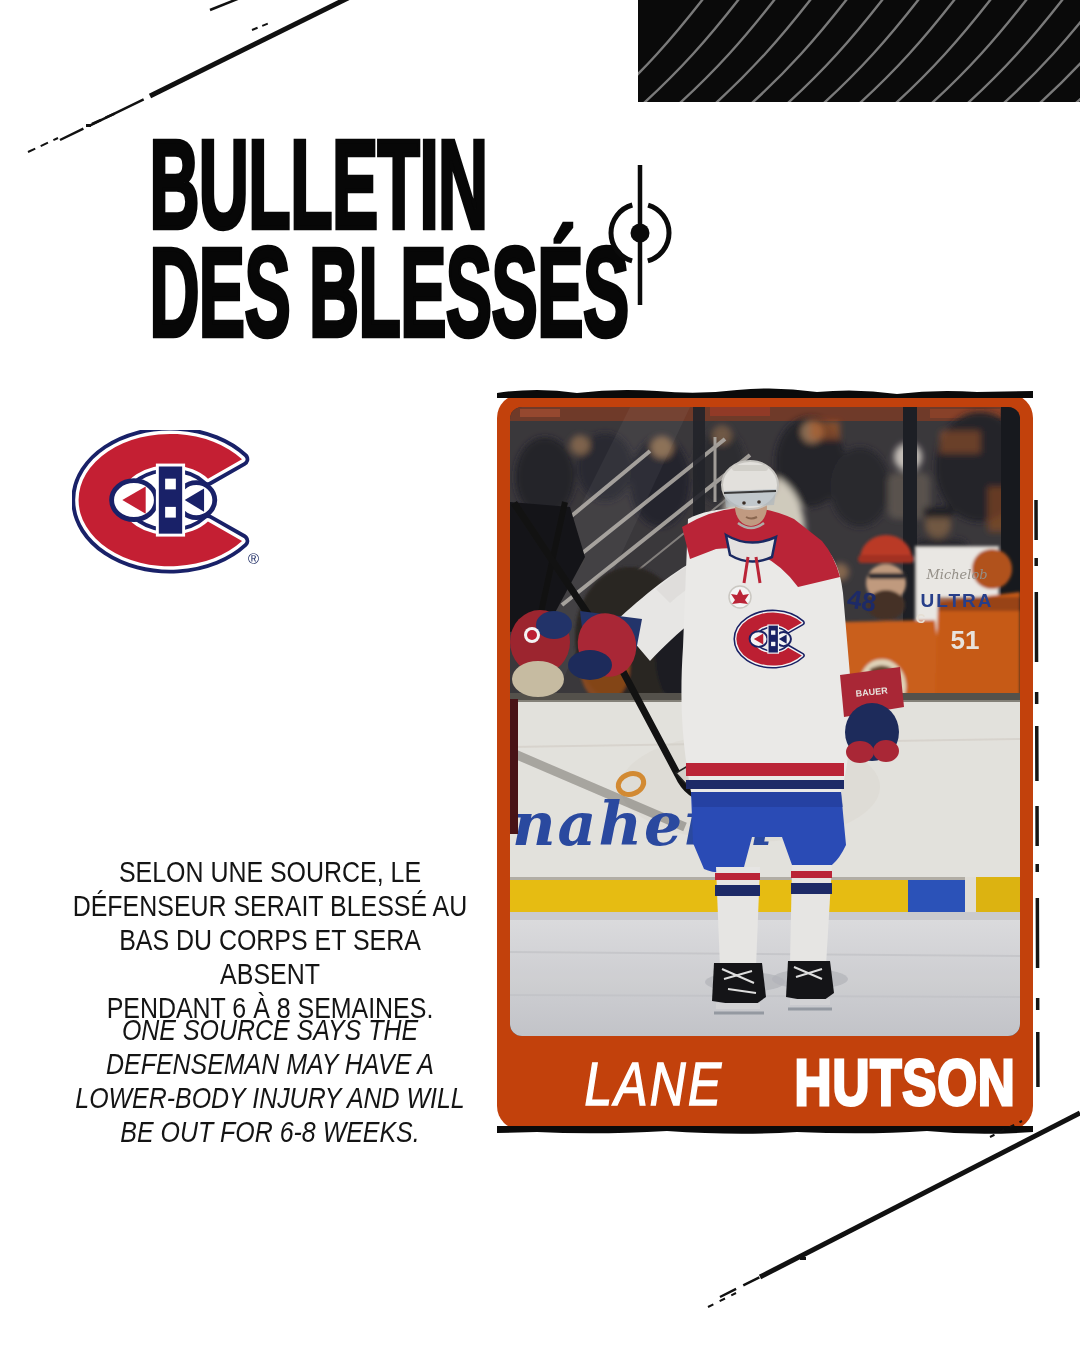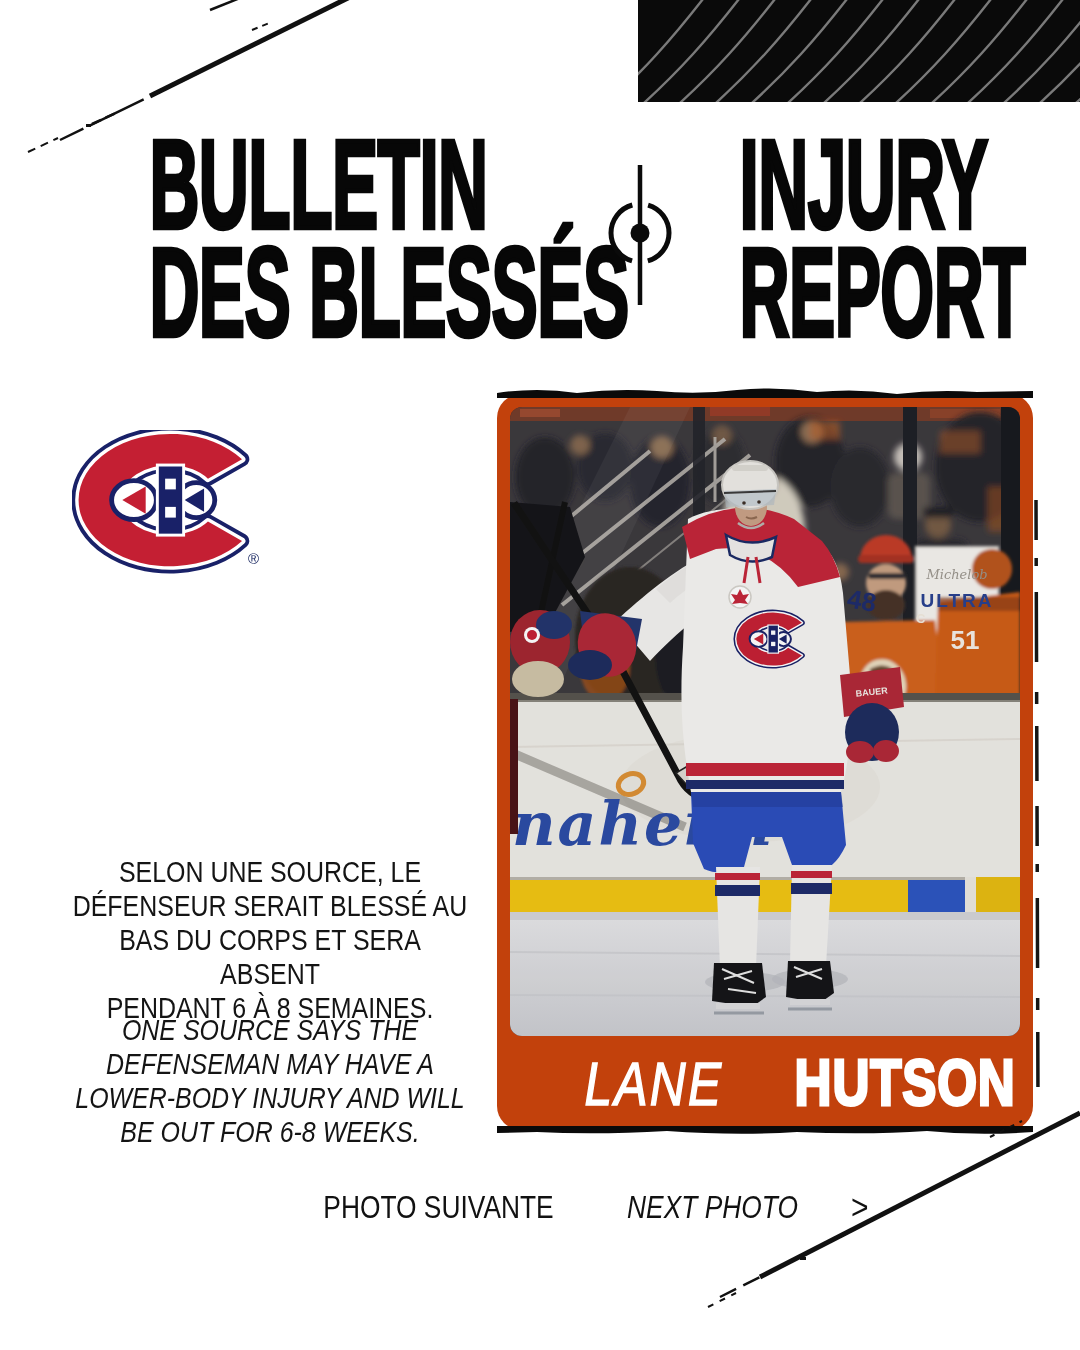--- a/index.html
+++ b/index.html
@@ -78,24 +78,20 @@
           <path d="M356 112 C401 72 431 38 468 -10"></path>
         <path d="M392 112 C437 72 467 38 504 -10"></path>
           <path d="M428 112 C473 72 503 38 540 -10"></path>
       </g>
     </svg>
   </div>
 
   <div class="hl hl-left">
     <div class="hl-line">BULLETIN</div>
     <div class="hl-line">DES BLESSÉS</div>
-  </div>
-  <div class="hl hl-right">
-    <div class="hl-line">INJURY</div>
-    <div class="hl-line">REPORT</div>
   </div>
 
   <svg class="corner-svg" style="left:595px;top:165px" width="90" height="140">
     <line x1="45" y1="0" x2="45" y2="140" stroke="#0a0a0a" stroke-width="4.5"></line>
     <circle cx="45" cy="68" r="29" fill="none" stroke="#0a0a0a" stroke-width="5" stroke-dasharray="75.1 16" stroke-dashoffset="37.55"></circle>
     <circle cx="45" cy="68" r="9.5" fill="#0a0a0a"></circle>
   </svg>
 
   <svg class="team-logo" width="196" height="146" viewBox="0 0 200 150">
     <defs>
@@ -343,25 +339,20 @@
   <svg class="corner-svg" style="left:497px;top:384px" width="536" height="14">
     <path d="M0 14 L0 9 Q40 3 80 9 Q120 4 160 7 Q200 11 240 6 Q280 2 320 8 Q360 4 400 10 Q440 5 480 8 L536 7 L536 14 Z" fill="#0a0a0a"></path>
   </svg>
   <svg class="corner-svg" style="left:497px;top:1126px" width="536" height="14">
     <path d="M0 0 L536 0 L536 6 Q480 10 430 5 Q370 9 300 6 Q240 10 170 5 Q100 9 40 6 L0 7 Z" fill="#0a0a0a"></path>
   </svg>
   <svg class="corner-svg" style="left:1032px;top:500px" width="10" height="600">
     <line x1="4" y1="0" x2="6" y2="600" stroke="#151515" stroke-width="3.5" stroke-dasharray="40 18 8 26 70 30 12 22 55 25"></line>
   </svg>
 
-  <div class="footer">
-    <span class="seg">PHOTO SUIVANTE</span>
-    <span class="seg it">NEXT PHOTO</span>
-    <span class="seg arrow">&gt;</span>
-  </div>
 
   <svg class="corner-svg" style="left:690px;top:1085px" width="390" height="270">
     <line x1="70" y1="192" x2="390" y2="28" stroke="#111" stroke-width="5"></line>
     <line x1="30" y1="212" x2="82" y2="186" stroke="#111" stroke-width="2.5" stroke-dasharray="18 8"></line>
     <line x1="18" y1="222" x2="46" y2="208" stroke="#111" stroke-width="2" stroke-dasharray="6 7"></line>
     <line x1="300" y1="52" x2="332" y2="36" stroke="#111" stroke-width="2" stroke-dasharray="5 6"></line>
     <line x1="150" y1="152" x2="192" y2="130" stroke="#111" stroke-width="2" stroke-dasharray="9 6"></line>
     <rect x="110" y="172" width="6" height="3" fill="#111"></rect>
   </svg>
 

